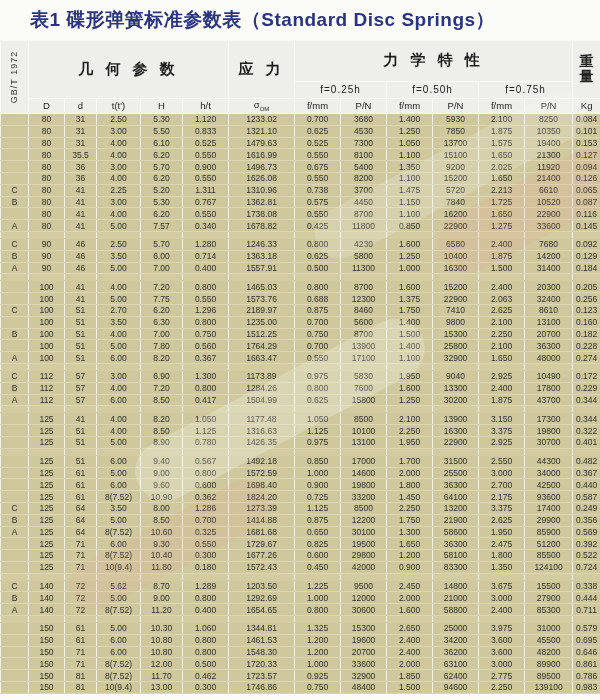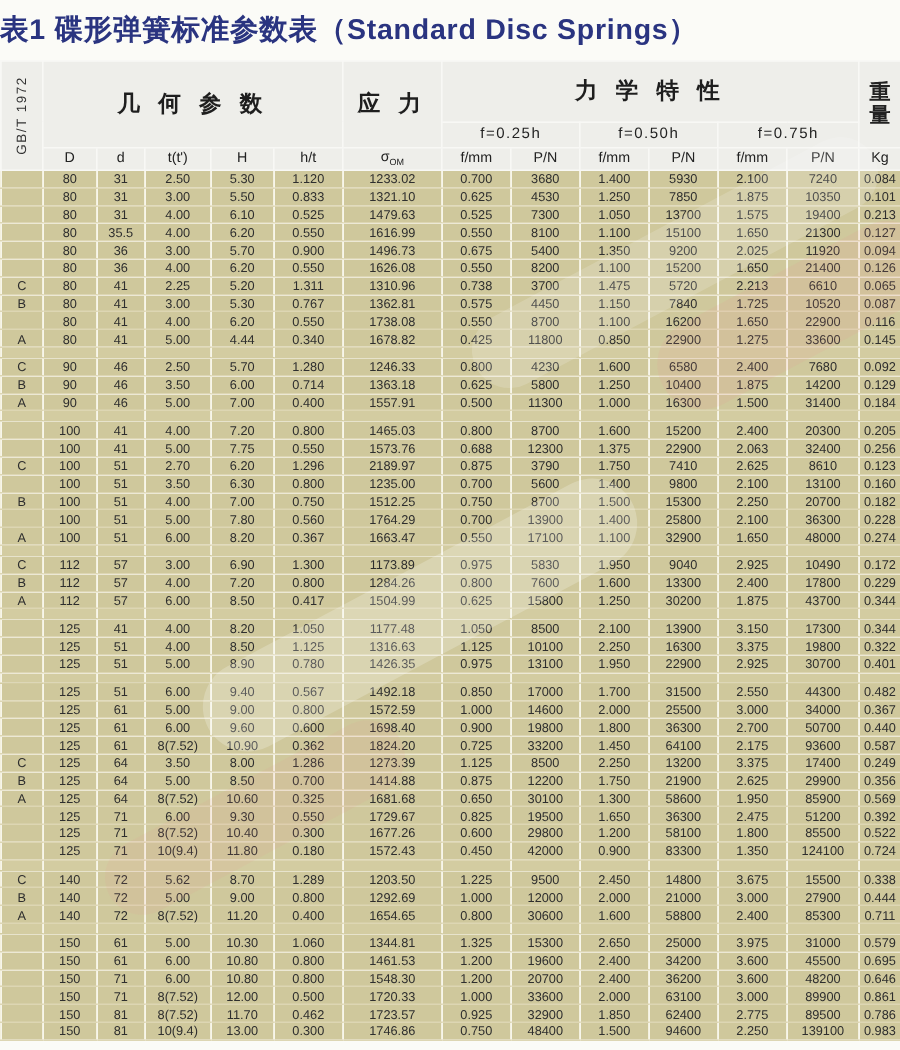--- a/index.html
+++ b/index.html
@@ -7,20 +7,21 @@
     position:relative;
     width:600px;height:700px;
     overflow:hidden;
     background:#fbfbf7;
     font-family:"Liberation Sans", sans-serif;
     color:#333;
   }
   .title-bar{
     height:40px;
     display:flex;align-items:center;
+    padding-left:30px;
     background:#fbfbf7;
   }
   .title-bar h1{
     margin:0;
     font-size:19px;
     font-weight:bold;
     color:#2a3480;
     letter-spacing:0.5px;
     white-space:nowrap;
   }
@@ -187,21 +188,21 @@
           <td>31</td>
           <td>2.50</td>
           <td>5.30</td>
           <td>1.120</td>
           <td>1233.02</td>
           <td>0.700</td>
           <td>3680</td>
           <td>1.400</td>
           <td>5930</td>
           <td>2.100</td>
-          <td>7240</td>
+          <td>8250</td>
           <td>0.084</td>
         </tr>
         <tr>
           <td></td>
           <td>80</td>
           <td>31</td>
           <td>3.00</td>
           <td>5.50</td>
           <td>0.833</td>
           <td>1321.10</td>
@@ -220,21 +221,21 @@
           <td>4.00</td>
           <td>6.10</td>
           <td>0.525</td>
           <td>1479.63</td>
           <td>0.525</td>
           <td>7300</td>
           <td>1.050</td>
           <td>13700</td>
           <td>1.575</td>
           <td>19400</td>
-          <td>0.213</td>
+          <td>0.153</td>
         </tr>
         <tr>
           <td></td>
           <td>80</td>
           <td>35.5</td>
           <td>4.00</td>
           <td>6.20</td>
           <td>0.550</td>
           <td>1616.99</td>
           <td>0.550</td>
@@ -323,21 +324,21 @@
           <td>16200</td>
           <td>1.650</td>
           <td>22900</td>
           <td>0.116</td>
         </tr>
         <tr>
           <td>A</td>
           <td>80</td>
           <td>41</td>
           <td>5.00</td>
-          <td>4.44</td>
+          <td>7.57</td>
           <td>0.340</td>
           <td>1678.82</td>
           <td>0.425</td>
           <td>11800</td>
           <td>0.850</td>
           <td>22900</td>
           <td>1.275</td>
           <td>33600</td>
           <td>0.145</td>
         </tr>
@@ -455,21 +456,21 @@
         </tr>
         <tr>
           <td>C</td>
           <td>100</td>
           <td>51</td>
           <td>2.70</td>
           <td>6.20</td>
           <td>1.296</td>
           <td>2189.97</td>
           <td>0.875</td>
-          <td>3790</td>
+          <td>8460</td>
           <td>1.750</td>
           <td>7410</td>
           <td>2.625</td>
           <td>8610</td>
           <td>0.123</td>
         </tr>
         <tr>
           <td></td>
           <td>100</td>
           <td>51</td>
@@ -715,21 +716,21 @@
           <td>61</td>
           <td>6.00</td>
           <td>9.60</td>
           <td>0.600</td>
           <td>1698.40</td>
           <td>0.900</td>
           <td>19800</td>
           <td>1.800</td>
           <td>36300</td>
           <td>2.700</td>
-          <td>50700</td>
+          <td>42500</td>
           <td>0.440</td>
         </tr>
         <tr>
           <td></td>
           <td>125</td>
           <td>61</td>
           <td>8(7.52)</td>
           <td>10.90</td>
           <td>0.362</td>
           <td>1824.20</td>

